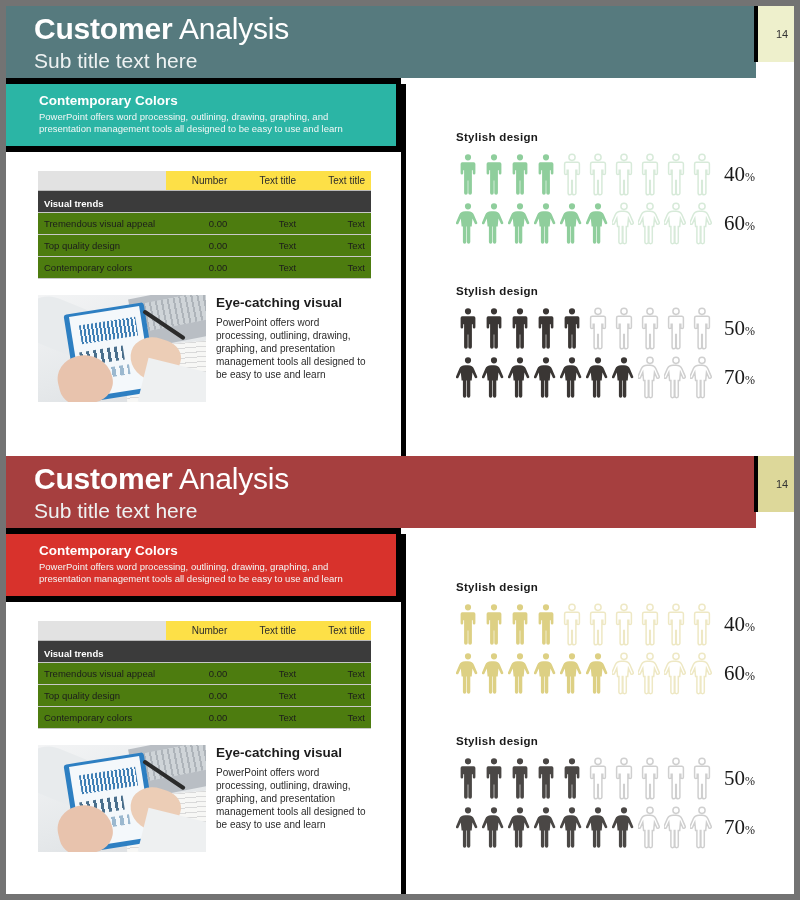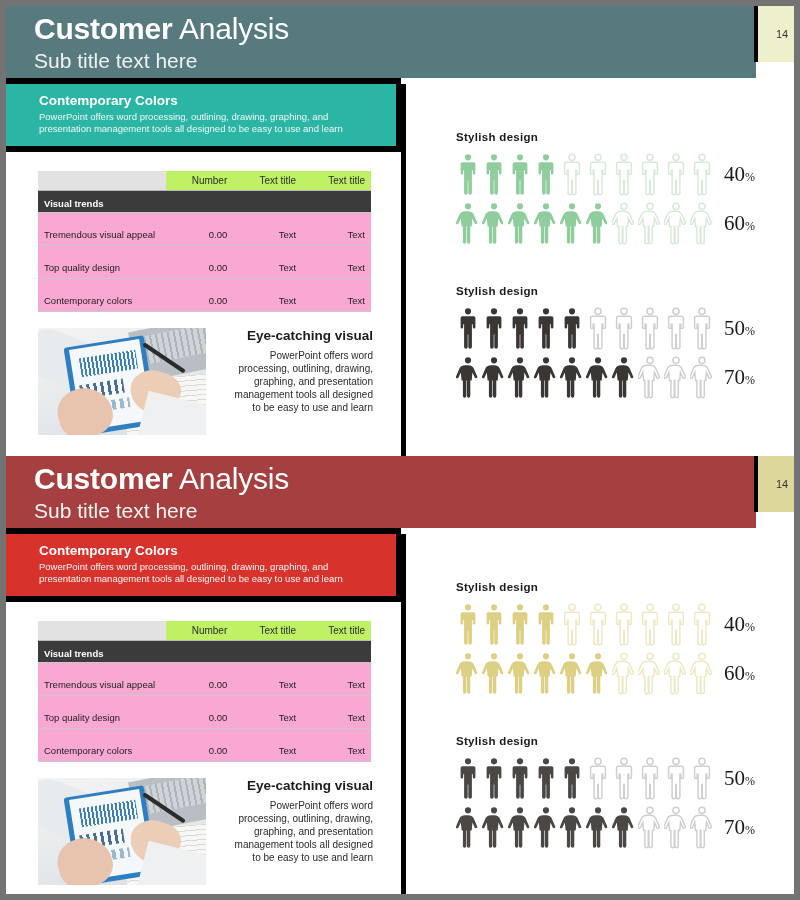--- a/index.html
+++ b/index.html
@@ -103,48 +103,48 @@
     font-size: 9.5px;
     line-height: 12px;
     color: #f2f7f6;
     max-width: 330px;
   }
 
   
   .tablewrap { margin: 19px 30px 0 32px; }
   table.data { width: 333px; border-collapse: collapse; font-size: 9.5px; }
   table.data th {
-    background: #bef264;
+    background: #fde047;
     color: #2b2b2b;
     font-weight: normal;
     font-size: 10px;
     padding: 4px 6px 4px 4px;
     text-align: right;
     border-bottom: 1px solid #b9b9b9;
   }
   table.data th.blank { background: #e2e2e2; }
   table.data tr.section td {
     background: #3b3b3b;
     color: #ffffff;
     font-weight: bold;
     font-size: 9.5px;
     padding: 7px 6px 3px 6px;
     text-align: left;
   }
   table.data td {
-    padding: 16px 6px 5px 6px;
+    padding: 5px 6px 5px 6px;
     color: #1c1c1c;
     border-bottom: 1px solid #c9c9c9;
-    background: #f9a8d4;
+    background: #4d7c0f;
   }
   table.data td.label { text-align: left; width: 128px; line-height: 11px; }
   table.data td.num, table.data td.txt { text-align: right; }
 
   
-  .media { display: flex; margin: 16px 28px 0 32px; gap: 28px; text-align: right; }
+  .media { display: flex; margin: 16px 28px 0 32px; gap: 10px; }
   .photo {
     position: relative;
     width: 168px; height: 107px;
     overflow: hidden;
     background: #dfe3e6;
     flex: 0 0 168px;
   }
   .photo .desk  { position:absolute; inset:0; background: linear-gradient(160deg,#f3f4f5 0%,#e6e9eb 55%,#dadde0 100%); }
   .photo .lap   { position:absolute; left:56%; top:-6%; width:62%; height:48%; background:#b9bec4; transform: rotate(-11deg); }
   .photo .lapk  { position:absolute; left:60%; top:2%; width:46%; height:26%; background:#cfd4d8; transform: rotate(-11deg);

